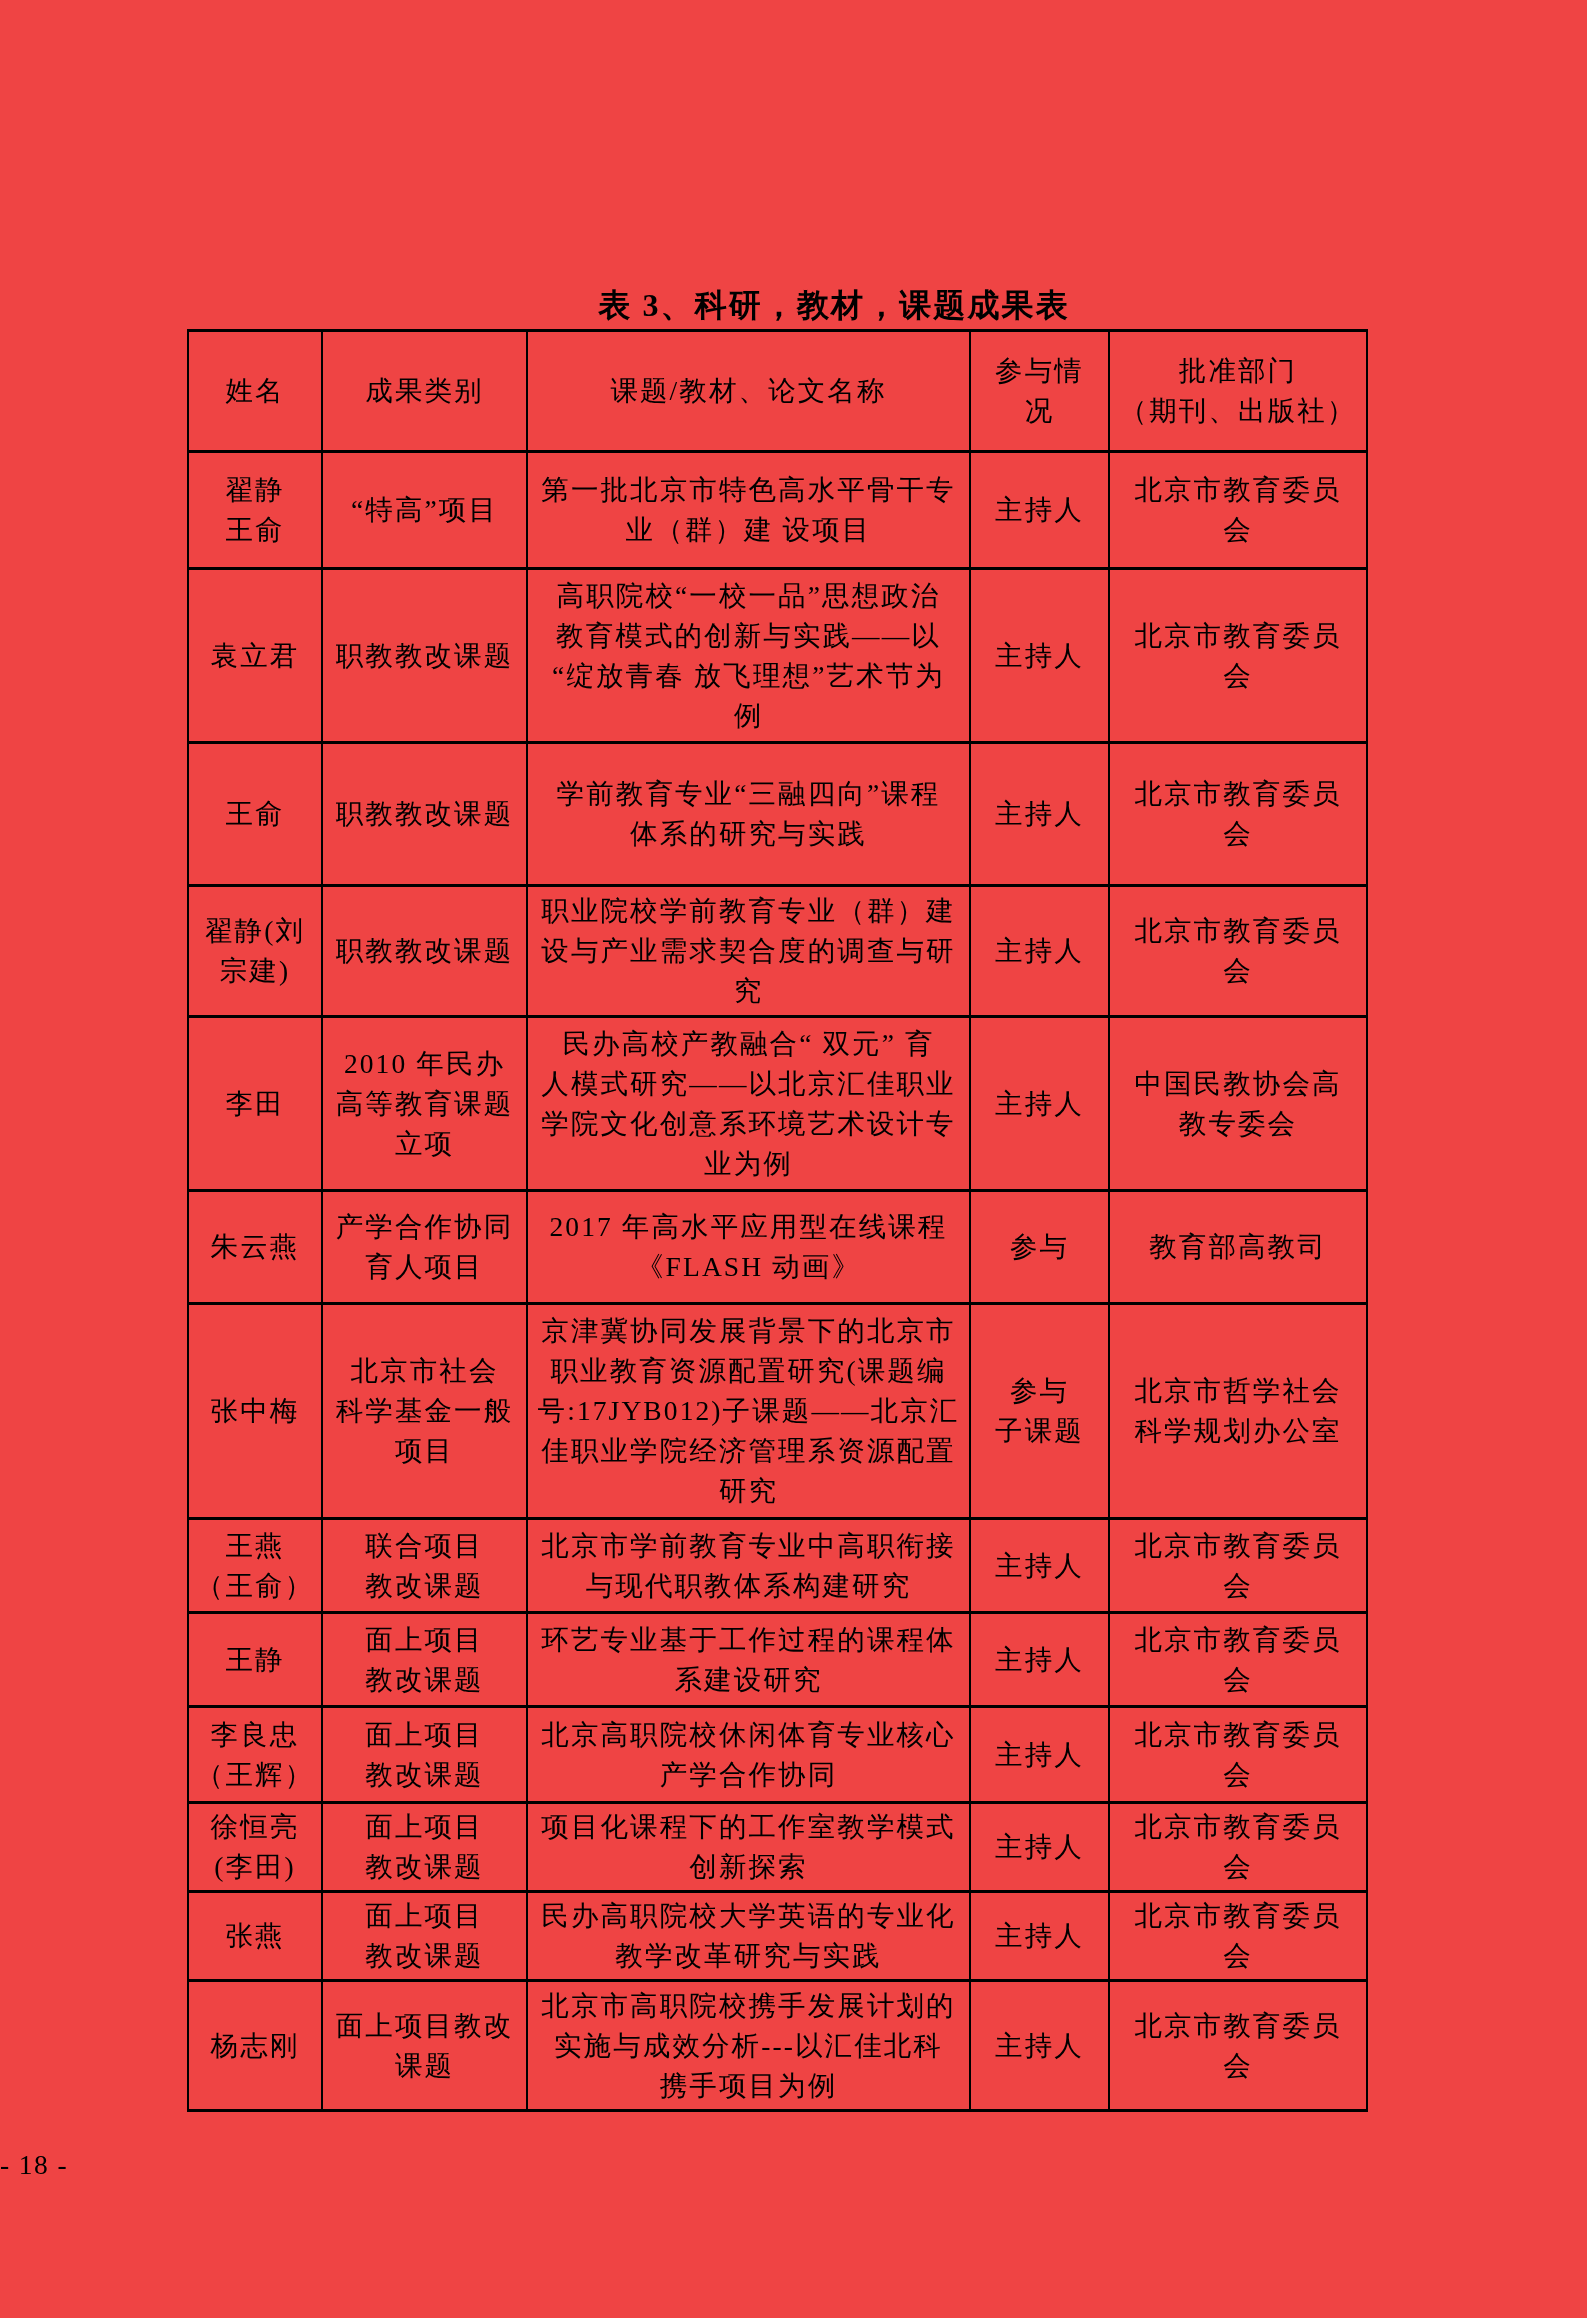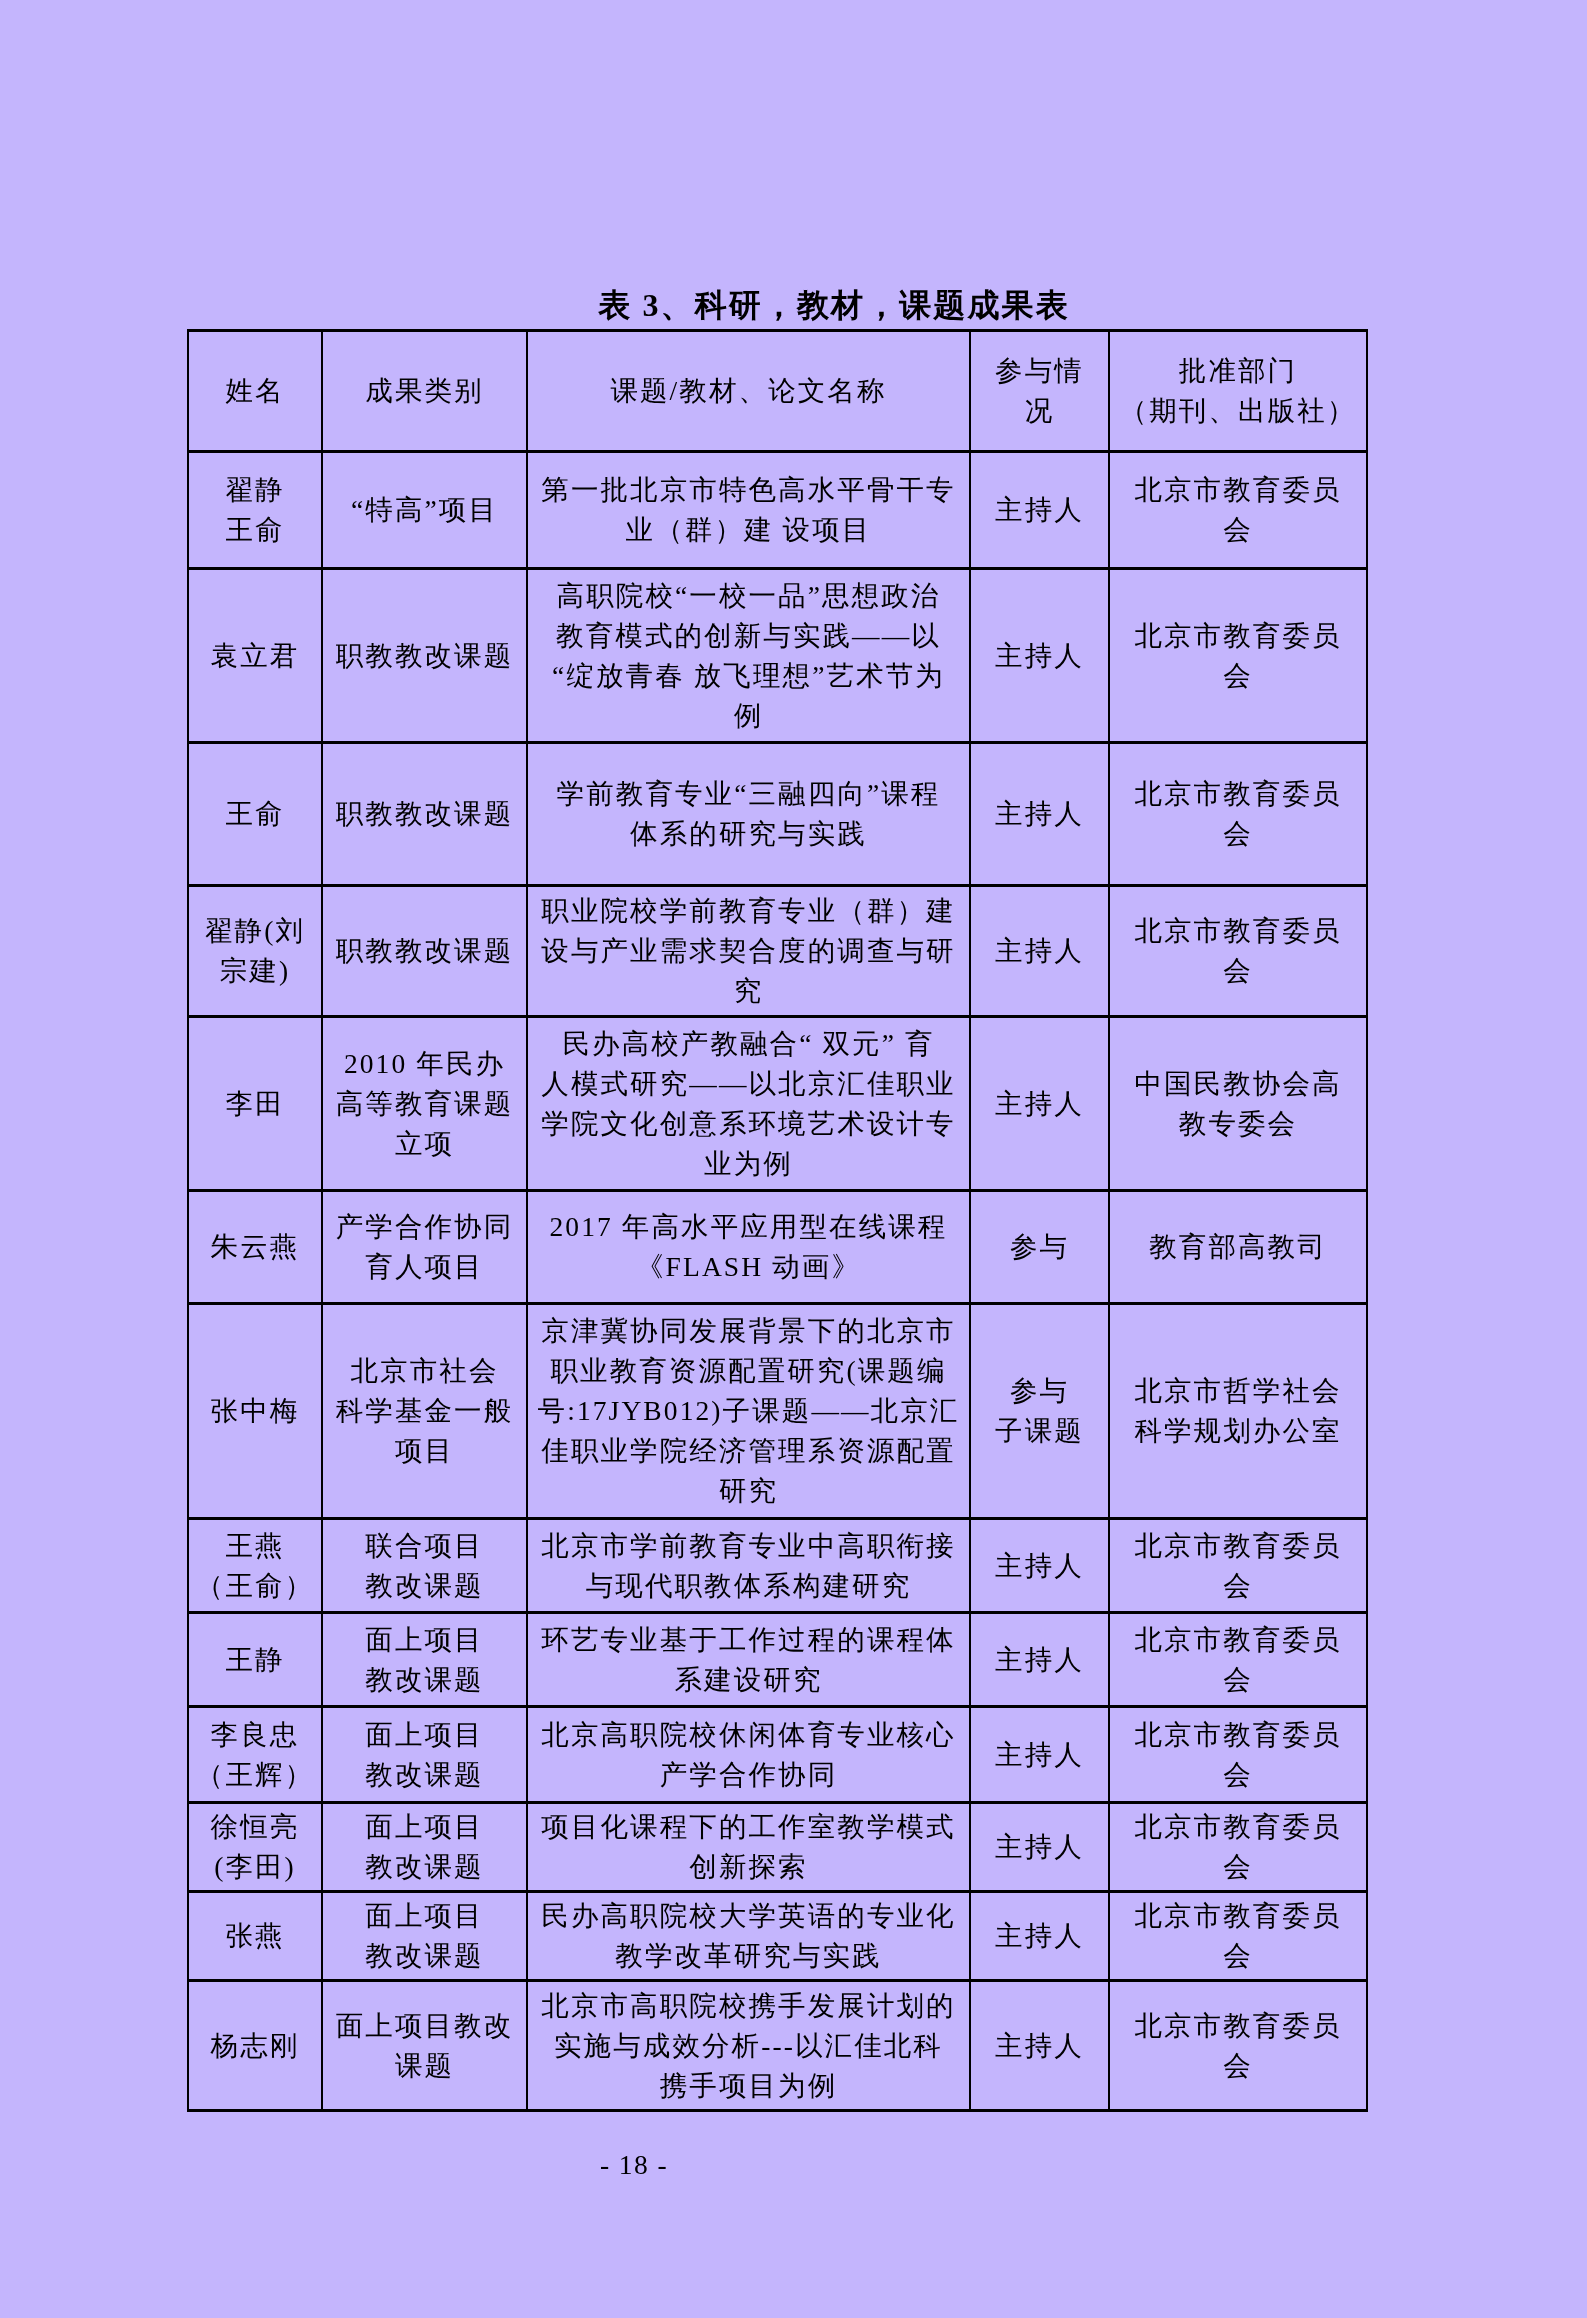--- a/index.html
+++ b/index.html
@@ -4,21 +4,21 @@
 <style>
   html, body {
     margin: 0;
     padding: 0;
     background: #ffffff;
   }
   .page {
     position: relative;
     width: 1588px;
     height: 2319px;
-    background: #c4b5fd;
+    background: #ef4444;
     overflow: hidden;
     font-family: "Liberation Serif", "DejaVu Serif", serif;
     color: #000000;
   }
   .doc-title {
     position: absolute;
     top: 284px;
     left: 0;
     width: 1588px;
     text-align: center;
@@ -50,21 +50,20 @@
     vertical-align: middle;
     white-space: pre-line;
     padding: 2.8px 4.1px;
     overflow: hidden;
   }
   .page-footer {
     position: absolute;
     top: 2149px;
     left: 0;
     width: 1268px;
-    text-align: center;
     font-size: 27.5px;
     letter-spacing: 1.4px;
   }
 </style>
 </head>
 <body>
 
 <div class="page">
 
   <div class="doc-title">表 3、科研，教材，课题成果表</div>

